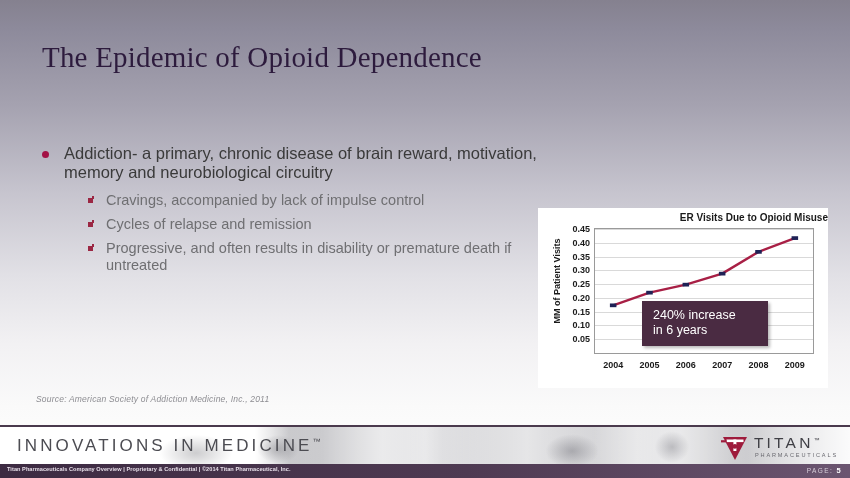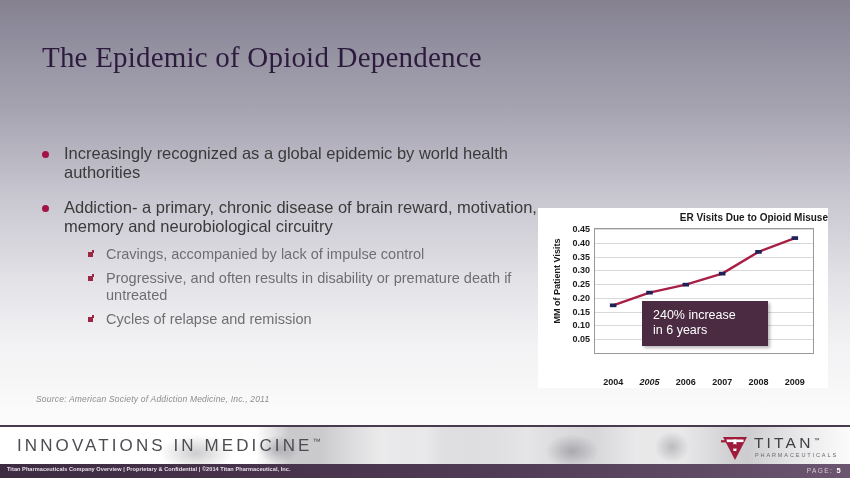--- a/index.html
+++ b/index.html
@@ -69,21 +69,21 @@
     position:absolute;left:56px;top:20px;right:14px;height:124px;
     border:1px solid #9a9a9a;background:#fff;
   }
   .grid{position:absolute;left:0;right:0;height:1px;background:#d9d9d9;}
   .ytick{
     position:absolute;right:100%;margin-right:5px;
     transform:translateY(-50%);
     font-size:9px;color:#1a1a1a;white-space:nowrap;font-weight:bold;
   }
   .xtick{
-    position:absolute;top:100%;margin-top:24px;transform:translateX(-50%);
+    position:absolute;top:100%;margin-top:7px;transform:translateX(-50%);
     font-size:9px;color:#1a1a1a;font-weight:bold;
   }
   #svgline{position:absolute;left:0;top:0;width:100%;height:100%;}
   #callout{
     position:absolute;left:642px;top:301px;width:106px;
     background:#4a2b42;color:#ffffff;
     padding:7px 9px 8px 11px;
     font-size:12.5px;line-height:15px;
     box-shadow:2px 2px 3px rgba(0,0,0,.28);
   }
@@ -149,41 +149,37 @@
 </style>
 </head>
 <body>
 
 <div id="slide">
 
   <div id="title">The Epidemic of Opioid Dependence</div>
 
   <div id="body">
 
-    <div class="l1">
-      <span class="dot"></span>
-      <span class="txt">Increasingly recognized as a global epidemic by world health authorities</span>
-    </div>
 
     <div class="l1">
       <span class="dot"></span>
       <span class="txt">Addiction- a primary, chronic disease of brain reward, motivation, memory and neurobiological circuitry</span>
 
       <div class="sublist">
         <div class="l2">
           <span class="sq"></span>
           <span class="txt">Cravings, accompanied by lack of impulse control</span>
         </div>
         <div class="l2">
           <span class="sq"></span>
-          <span class="txt">Progressive, and often results in disability or premature death if untreated</span>
+          <span class="txt">Cycles of relapse and remission</span>
         </div>
         <div class="l2">
           <span class="sq"></span>
-          <span class="txt">Cycles of relapse and remission</span>
+          <span class="txt">Progressive, and often results in disability or premature death if untreated</span>
         </div>
       </div>
     </div>
   </div>
 
   <div id="source">Source: American Society of Addiction Medicine, Inc., 2011</div>
 
   <div id="chart">
     <div id="chart-title">ER Visits Due to Opioid Misuse</div>
     <div id="ylabel">MM of Patient Visits</div>
@@ -205,21 +201,21 @@
           <div class="ytick" style="top: 66.6667%;">0.15</div>
           <div class="ytick" style="top: 55.5556%;">0.20</div>
           <div class="ytick" style="top: 44.4444%;">0.25</div>
           <div class="ytick" style="top: 33.3333%;">0.30</div>
           <div class="ytick" style="top: 22.2222%;">0.35</div>
           <div class="ytick" style="top: 11.1111%;">0.40</div>
           <div class="ytick" style="top: 0%;">0.45</div>
         </div>
       <div id="xticks">
           <div class="xtick" style="left: 8.33333%;">2004</div>
-          <div class="xtick" style="left: 25%; font-style: italic;">2005</div>
+          <div class="xtick" style="left: 25%;">2005</div>
           <div class="xtick" style="left: 41.6667%;">2006</div>
           <div class="xtick" style="left: 58.3333%;">2007</div>
           <div class="xtick" style="left: 75%;">2008</div>
           <div class="xtick" style="left: 91.6667%;">2009</div>
         </div>
       <svg id="svgline" viewBox="0 0 100 100" preserveAspectRatio="none">
           <polyline points="8.33,61.56 25.00,51.33 41.67,44.89 58.33,36.00 75.00,18.44 91.67,7.33" fill="none" stroke="#a81f45" stroke-width="2.4" vector-effect="non-scaling-stroke" stroke-linejoin="round"></polyline>
         </svg>
       <svg id="svgdots" style="position:absolute;left:0;top:0;width:100%;height:100%" viewBox="0 0 100 100" preserveAspectRatio="none">
           <rect x="8.333333333333332" y="61.555555555555564" width="3" height="3" transform="translate(-1.5,-1.5)" fill="#1f2256"></rect>

